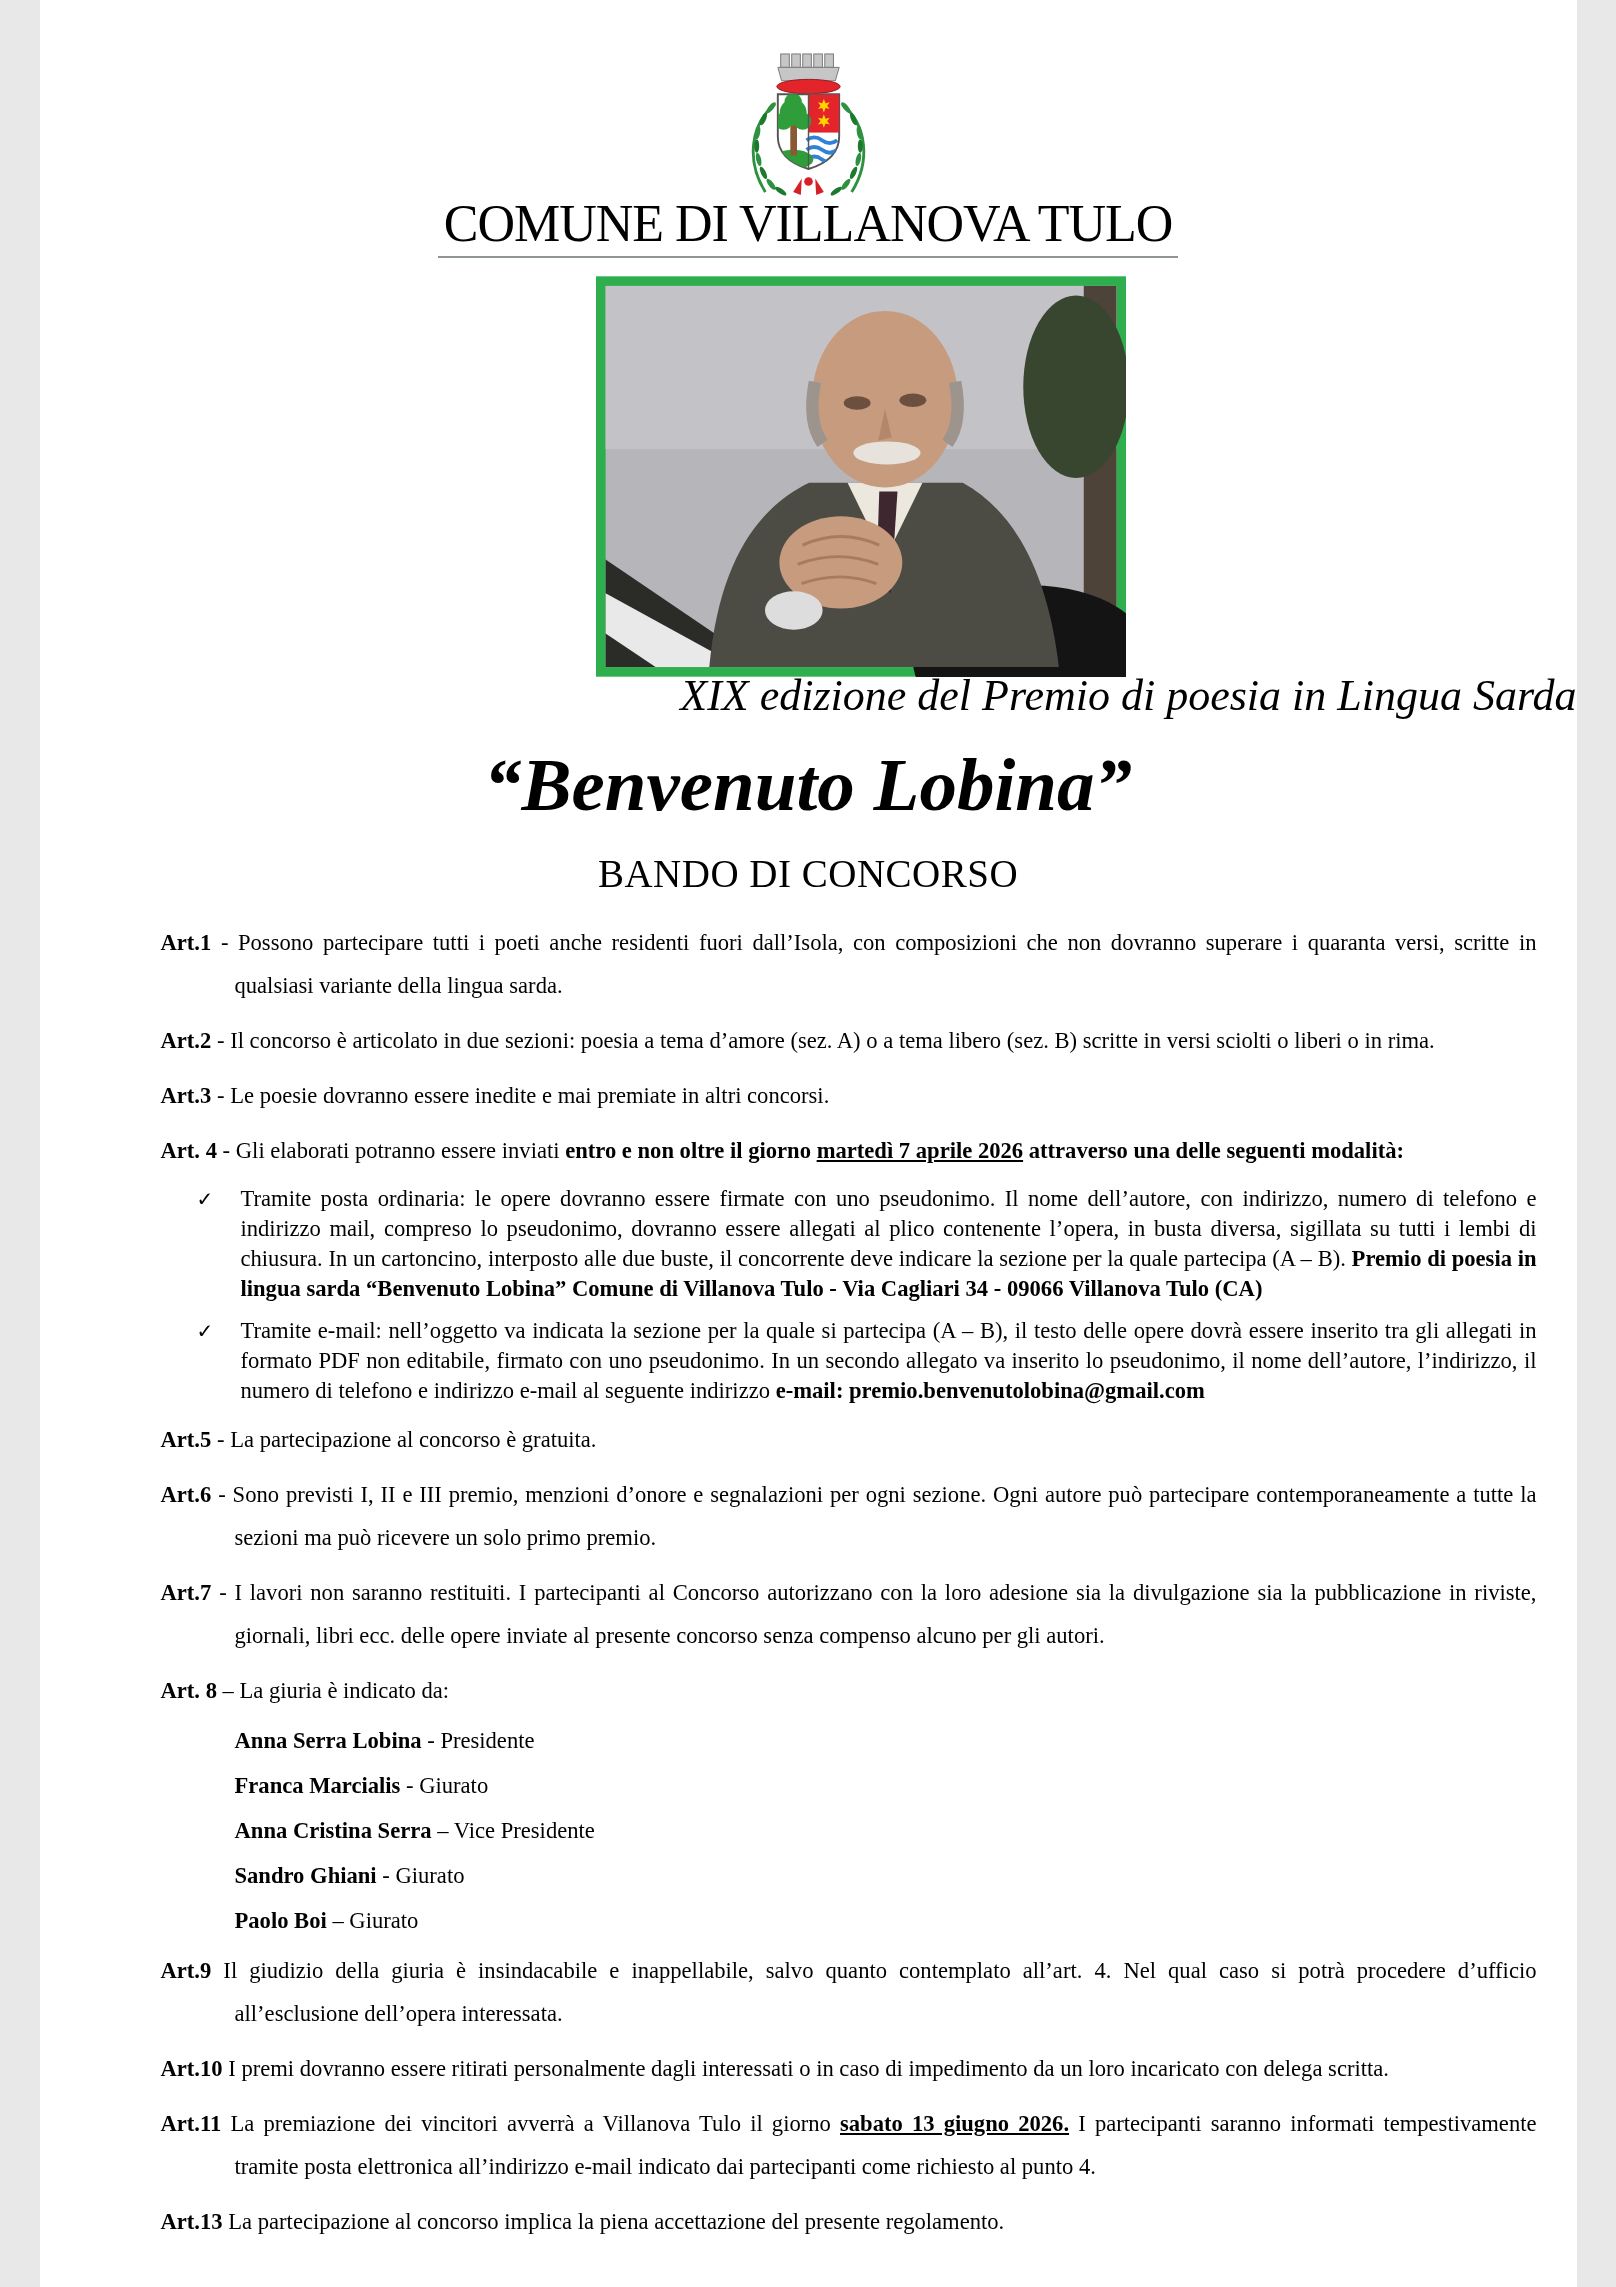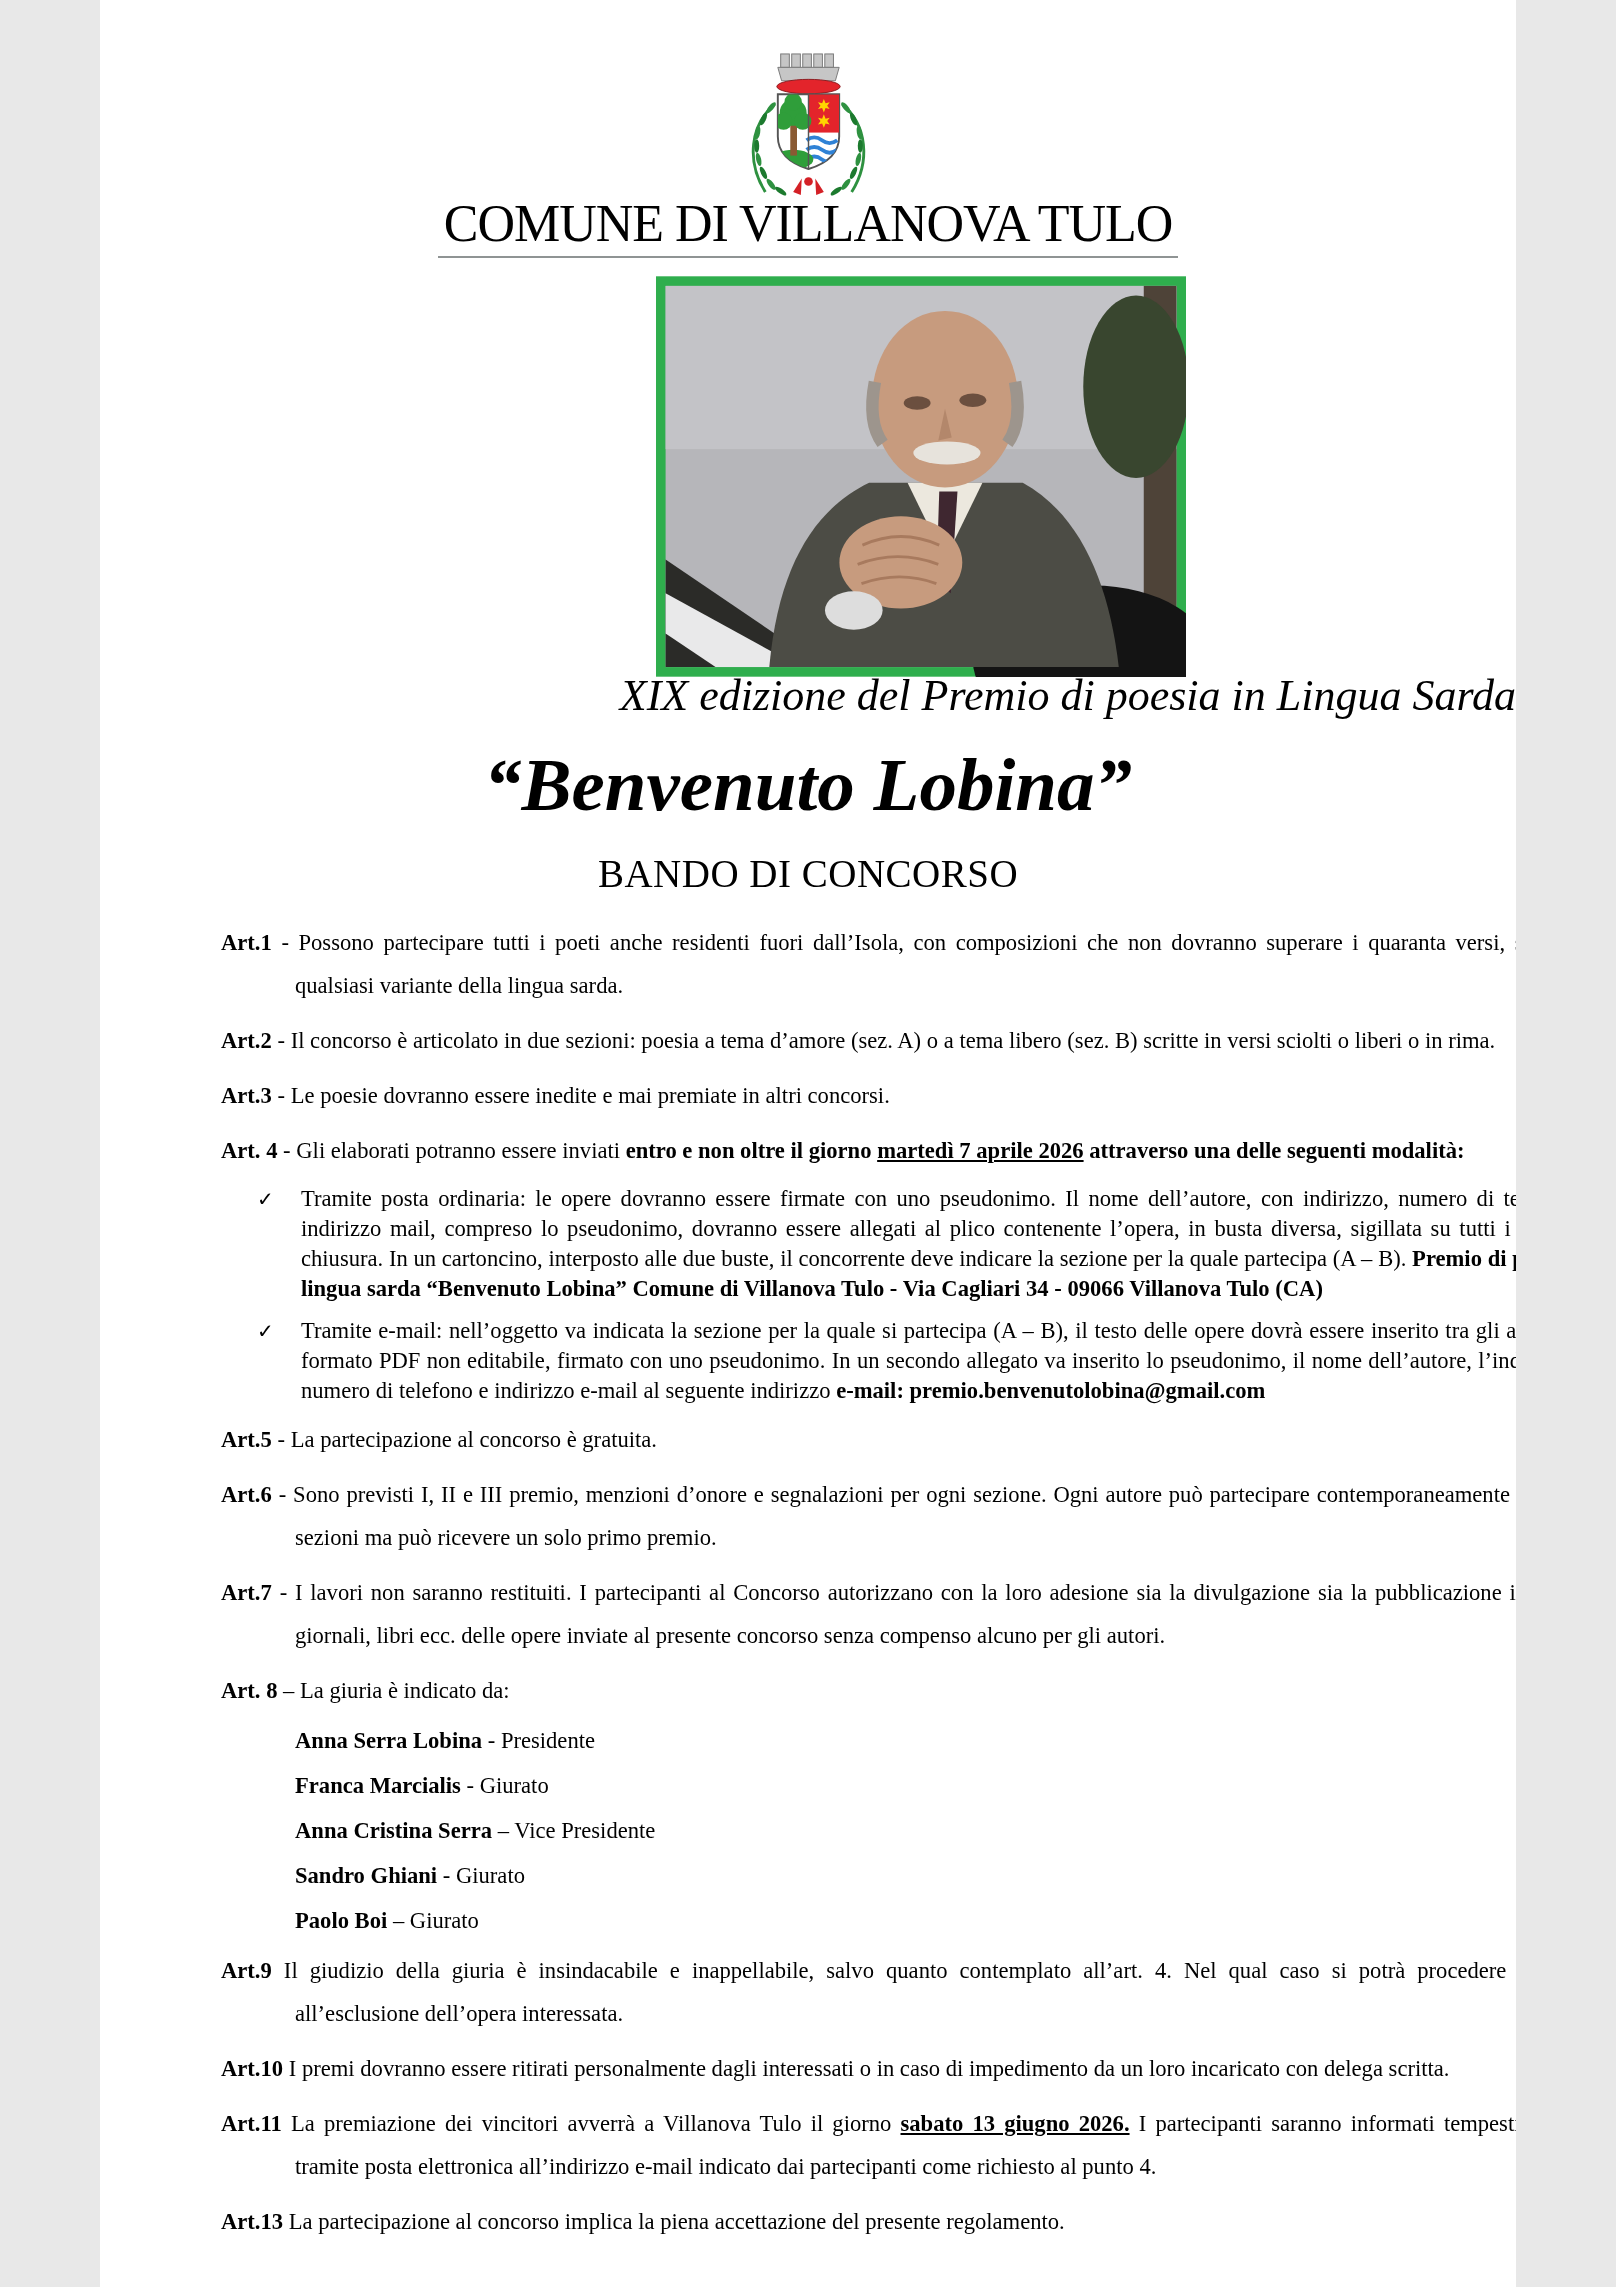--- a/index.html
+++ b/index.html
@@ -1,18 +1,18 @@
 <!DOCTYPE html>
 <html><head>
 <meta charset="utf-8">
 <style>
   * { box-sizing: border-box; }
   html,body { margin:0; padding:0; background:#e8e8e8; }
   .page {
-    position:relative; width:1416px; height:2287px; margin:0 auto;
+    position:relative; width:1537px; height:2287px; margin:0 auto;
     background:#ffffff; color:#000;
     font-family:"Liberation Serif", serif;
     overflow:hidden;
   }
   .crest { position:absolute; top:48px; left:0; right:0; display:flex; justify-content:center; }
   .muni { position:absolute; top:194px; left:0; right:0; margin:0; text-align:center;
           font-size:52px; font-weight:normal; letter-spacing:-1px; }
   .muni-inner { border-bottom:2.9px solid #8f9494; padding:0 5.8px 3.8px; }
   .photo { position:absolute; top:276px; left:556px; width:530px; height:401px; }
   .edition { position:absolute; top:670px; left:0; right:0; text-align:right;

